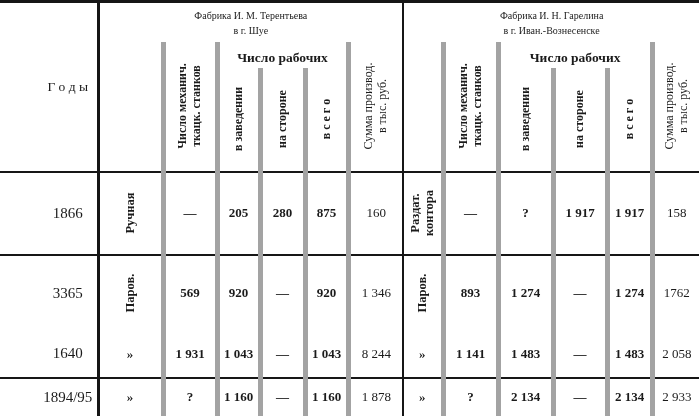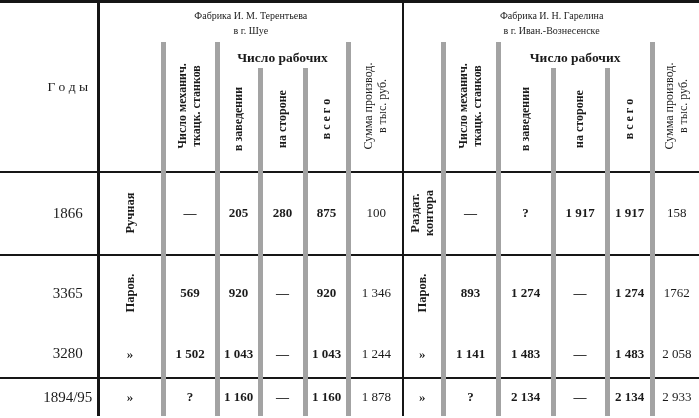--- a/index.html
+++ b/index.html
@@ -152,21 +152,21 @@
 
   <tr class="r1">
     <td class="year bR2 sep">1866</td>
     <td class="rcell bR1 sep">
           <div class="rot typ">Ручная</div>
         </td>
     <td class="num bR1 sep">—</td>
     <td class="num bR1 sep">205</td>
     <td class="num bR1 sep">280</td>
     <td class="num bR1 sep">875</td>
-    <td class="num sep">100</td>
+    <td class="num sep">160</td>
     <td class="rcell bL2 bR1 sep">
           <div class="rot typ">Раздат.
 контора</div>
         </td>
     <td class="num bR1 sep">—</td>
     <td class="num bR1 sep">?</td>
     <td class="num bR1 sep">1 917</td>
     <td class="num bR1 sep">1 917</td>
     <td class="num sep">158</td>
   </tr>
@@ -185,27 +185,27 @@
           <div class="rot typ">Паров.</div>
         </td>
     <td class="num bR1">893</td>
     <td class="num bR1">1 274</td>
     <td class="num bR1">—</td>
     <td class="num bR1">1 274</td>
     <td class="num">1762</td>
   </tr>
 
   <tr class="r3">
-    <td class="year bR2 sep">3280</td>
+    <td class="year bR2 sep">1640</td>
     <td class="num bR1 sep">»</td>
-    <td class="num bR1 sep">1 502</td>
+    <td class="num bR1 sep">1 931</td>
     <td class="num bR1 sep">1 043</td>
     <td class="num bR1 sep">—</td>
     <td class="num bR1 sep">1 043</td>
-    <td class="num sep">1 244</td>
+    <td class="num sep">8 244</td>
     <td class="num bL2 bR1 sep">»</td>
     <td class="num bR1 sep">1 141</td>
     <td class="num bR1 sep">1 483</td>
     <td class="num bR1 sep">—</td>
     <td class="num bR1 sep">1 483</td>
     <td class="num sep">2 058</td>
   </tr>
 
   <tr class="r4">
     <td class="year bR2">1894/95</td>

